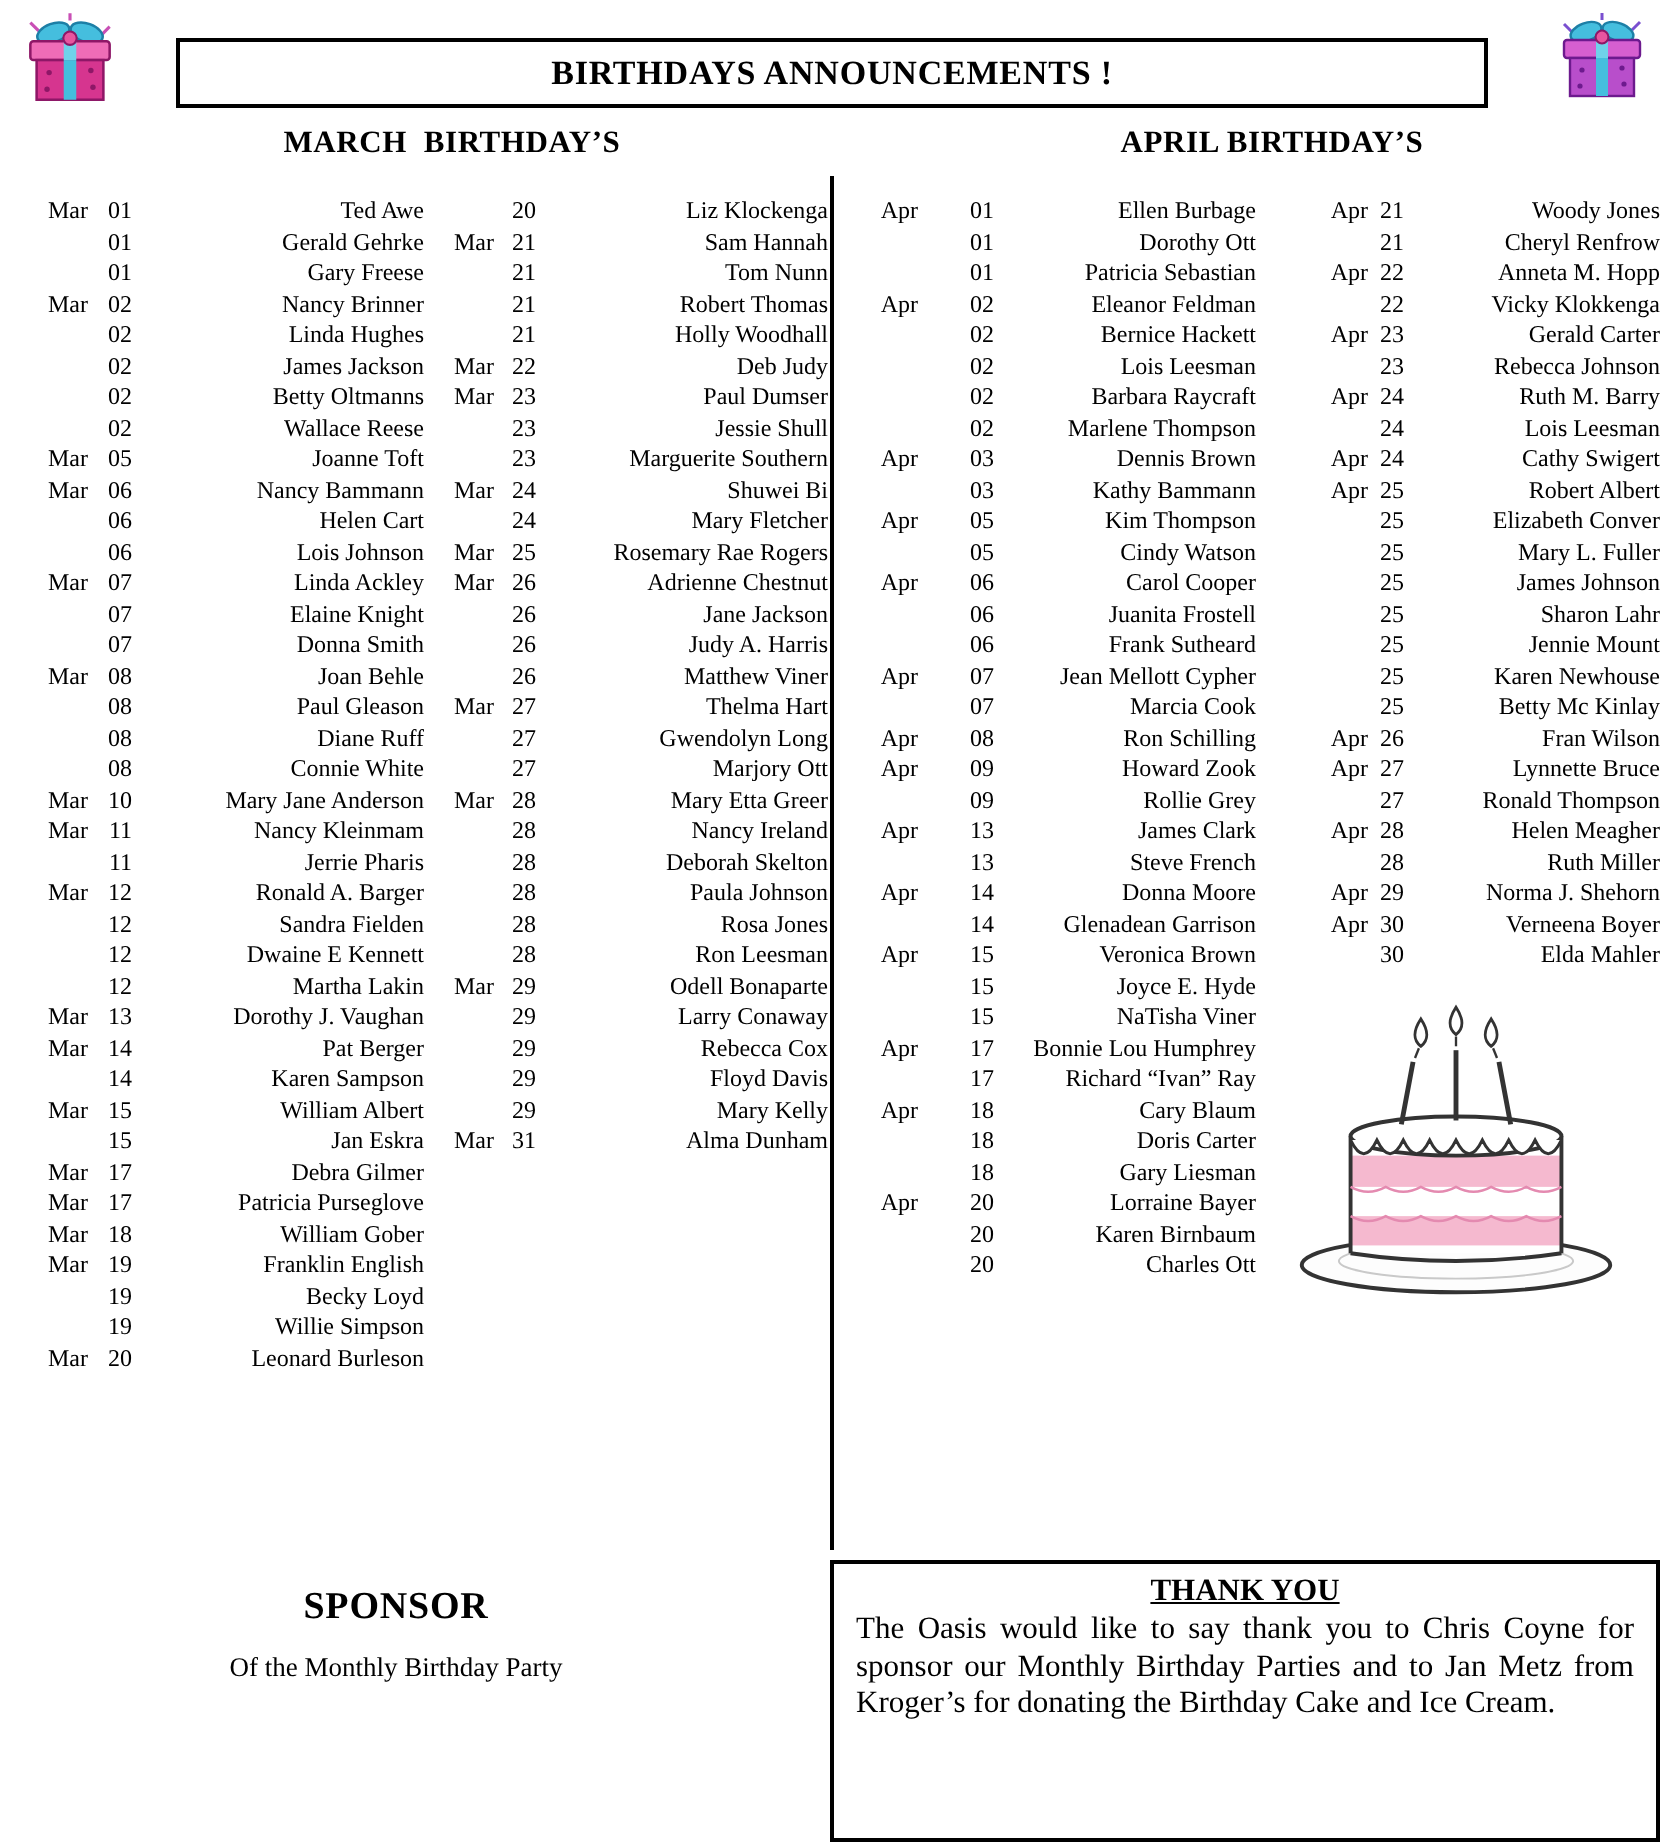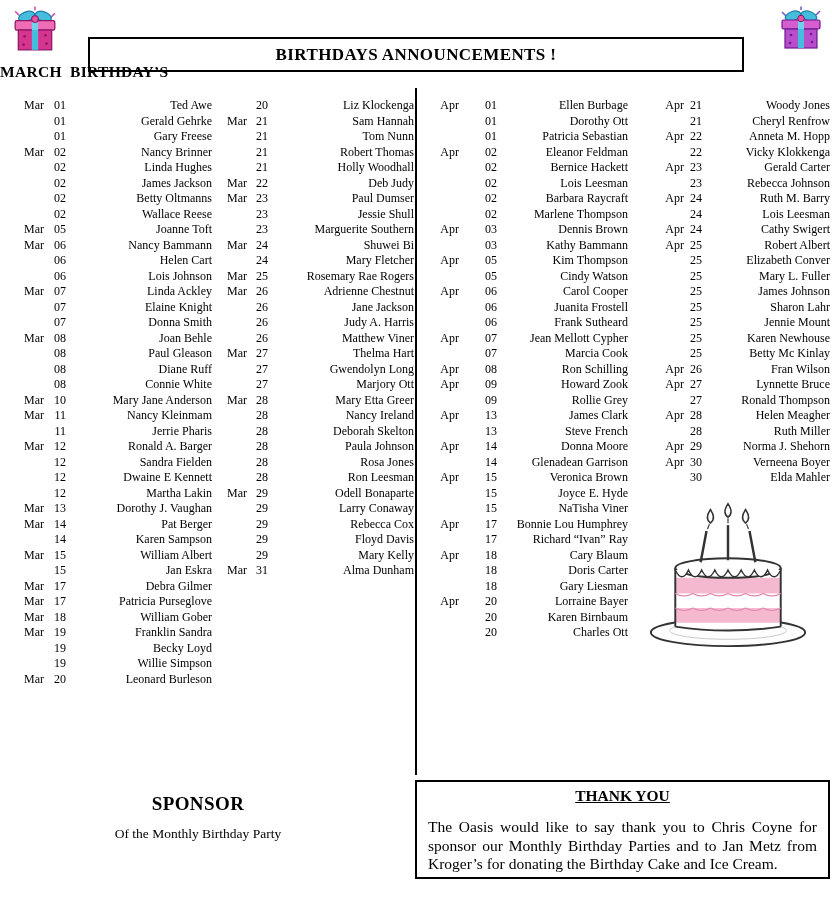--- a/index.html
+++ b/index.html
@@ -1,29 +1,29 @@
 <!DOCTYPE html>
 <html><head>
 <meta charset="utf-8">
 <style>
   * { margin:0; padding:0; box-sizing:border-box; }
   html,body { background:#ffffff; }
   body { width:832px; height:924px; font-family:"Liberation Serif", serif; color:#000; }
   .page { position:relative; width:832px; height:924px; background:#fff; overflow:hidden; }
 
   .header-box { position:absolute; left:88px; top:19px; width:656px; height:35px;
-                border:2px solid #000; display:flex; align-items:center; justify-content:center;margin-top:18px; }
+                border:2px solid #000; display:flex; align-items:center; justify-content:center; }
   .header-title { font-weight:bold; font-size:17px; letter-spacing:0.4px; white-space:pre; }
 
   .gift { position:absolute; }
   .gift-left  { left:11px; top:5px; width:48px; height:48px; }
   .gift-right { left:776px; top:5px; width:50px; height:46px; }
 
   .col-heading { position:absolute; top:63px; font-weight:bold; font-size:15.5px;
-                 letter-spacing:0.3px; white-space:pre; }
+                 text-align:center; letter-spacing:0.3px; white-space:pre;margin-left:28px; }
   .col-heading.march { left:0; width:396px; }
   .col-heading.april { left:417px; width:382px; }
 
   .divider { position:absolute; left:415px; top:88px; width:1.5px; height:687px; background:#000; }
 
   .list { position:absolute; top:98px;text-align:right; }
   .row { display:flex; height:15.5px; line-height:15.5px; font-size:12px; white-space:nowrap; }
   .row .m { flex:none; }
   .row .d { flex:none; }
   .row .n { flex:1; }
@@ -31,24 +31,24 @@
   .l2 { left:214px; width:200px; }  .l2 .m { width:33px; } .l2 .d { width:21px; }
   .l3 { left:424px; width:204px; }  .l3 .m { width:35px; } .l3 .d { width:38px; }
   .l4 { left:630px; width:200px; }  .l4 .m { width:54px; } .l4 .d { width:18px; }
 
   .cake { position:absolute; left:646px; top:484px; width:164px; height:172px; }
 
   .sponsor { position:absolute; left:0; top:793px; width:396px; text-align:center; }
   .sponsor-title { font-weight:bold; font-size:19px; letter-spacing:0.4px; }
   .sponsor-sub   { font-weight:normal; font-size:13.5px; margin-top:11px; }
 
-  .thankyou { position:absolute; left:415px; top:780px; width:415px; height:99px;
+  .thankyou { position:absolute; left:415px; top:780px; width:415px; height:141px;
               border:2px solid #000; background:#fff; padding:5px 11px 6px 11px; }
   .ty-heading { text-align:center; font-weight:bold; font-size:15.5px; text-decoration:underline; }
-  .ty-body { margin-top:13px; font-size:15.5px; line-height:1.2; text-align:justify; }
+  .ty-body { margin-top:1px; font-size:15.5px; line-height:1.2; text-align:justify; }
 </style>
 </head>
 <body>
 
 <div class="page">
 
   <svg class="gift gift-left" viewBox="0 0 46 46" aria-hidden="true">
     <path d="M4 6 L8 10 M42 8 L38 12 M23 1.5 L23 5" stroke="#c94fb5" stroke-width="1.5" fill="none"></path>
     <ellipse cx="15" cy="11" rx="8" ry="4.5" fill="#45bede" stroke="#1d7fa6" stroke-width="1.2" transform="rotate(-20 15 11)"></ellipse>
     <ellipse cx="31" cy="11" rx="8" ry="4.5" fill="#45bede" stroke="#1d7fa6" stroke-width="1.2" transform="rotate(20 31 11)"></ellipse>
@@ -76,20 +76,21 @@
     <rect x="20" y="24" width="6" height="19" fill="#45bede"></rect>
     <rect x="20" y="15" width="6" height="9" fill="#6fd2ea"></rect>
     <circle cx="23" cy="13.5" r="3.2" fill="#e8559f" stroke="#8e1767" stroke-width="1"></circle>
     <circle cx="13" cy="30" r="1.3" fill="#6d1a8e"></circle>
     <circle cx="33" cy="29" r="1.3" fill="#6d1a8e"></circle>
     <circle cx="12" cy="38" r="1.3" fill="#6d1a8e"></circle>
     <circle cx="34" cy="37" r="1.3" fill="#6d1a8e"></circle>
   </svg>
 
   <div class="col-heading march">MARCH  BIRTHDAY’S</div>
+  <div class="col-heading april">APRIL BIRTHDAY’S</div>
 
   <div class="divider"></div>
 
   <div class="list l1">
 
       <div class="row">
         <span class="m">Mar</span>
         <span class="d">01</span>
         <span class="n">Ted Awe</span>
       </div>
@@ -288,21 +289,21 @@
 
       <div class="row">
         <span class="m">Mar</span>
         <span class="d">18</span>
         <span class="n">William Gober</span>
       </div>
 
       <div class="row">
         <span class="m">Mar</span>
         <span class="d">19</span>
-        <span class="n">Franklin Sandra</span>
+        <span class="n">Franklin English</span>
       </div>
 
       <div class="row">
         <span class="m"></span>
         <span class="d">19</span>
         <span class="n">Becky Loyd</span>
       </div>
 
       <div class="row">
         <span class="m"></span>

